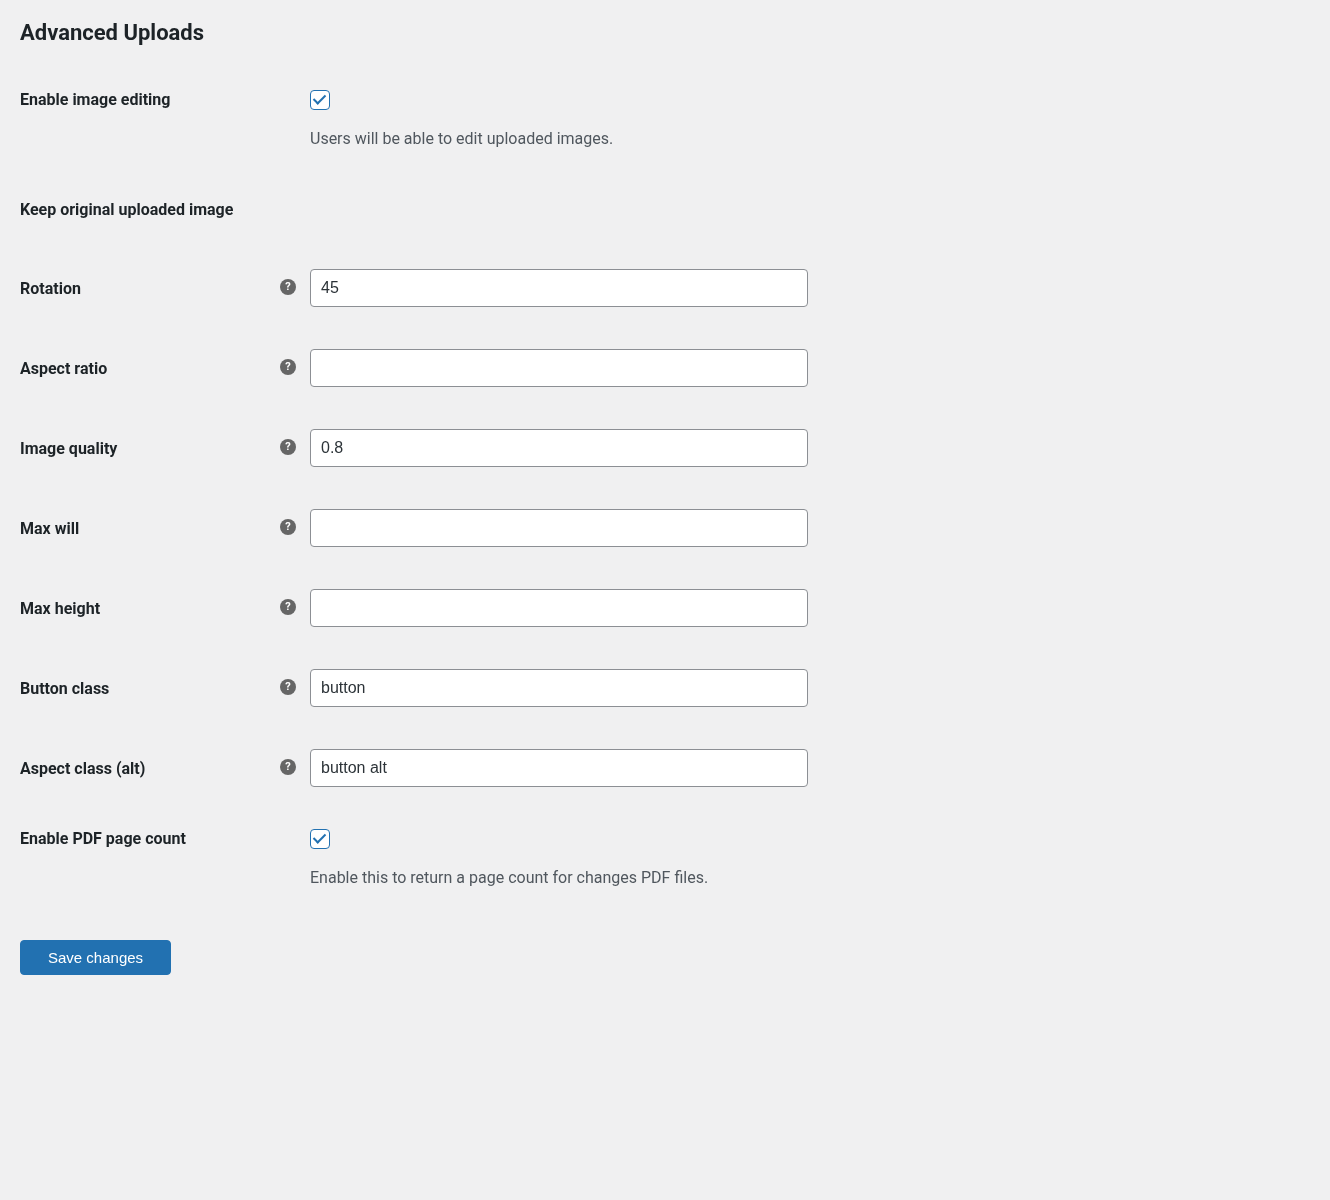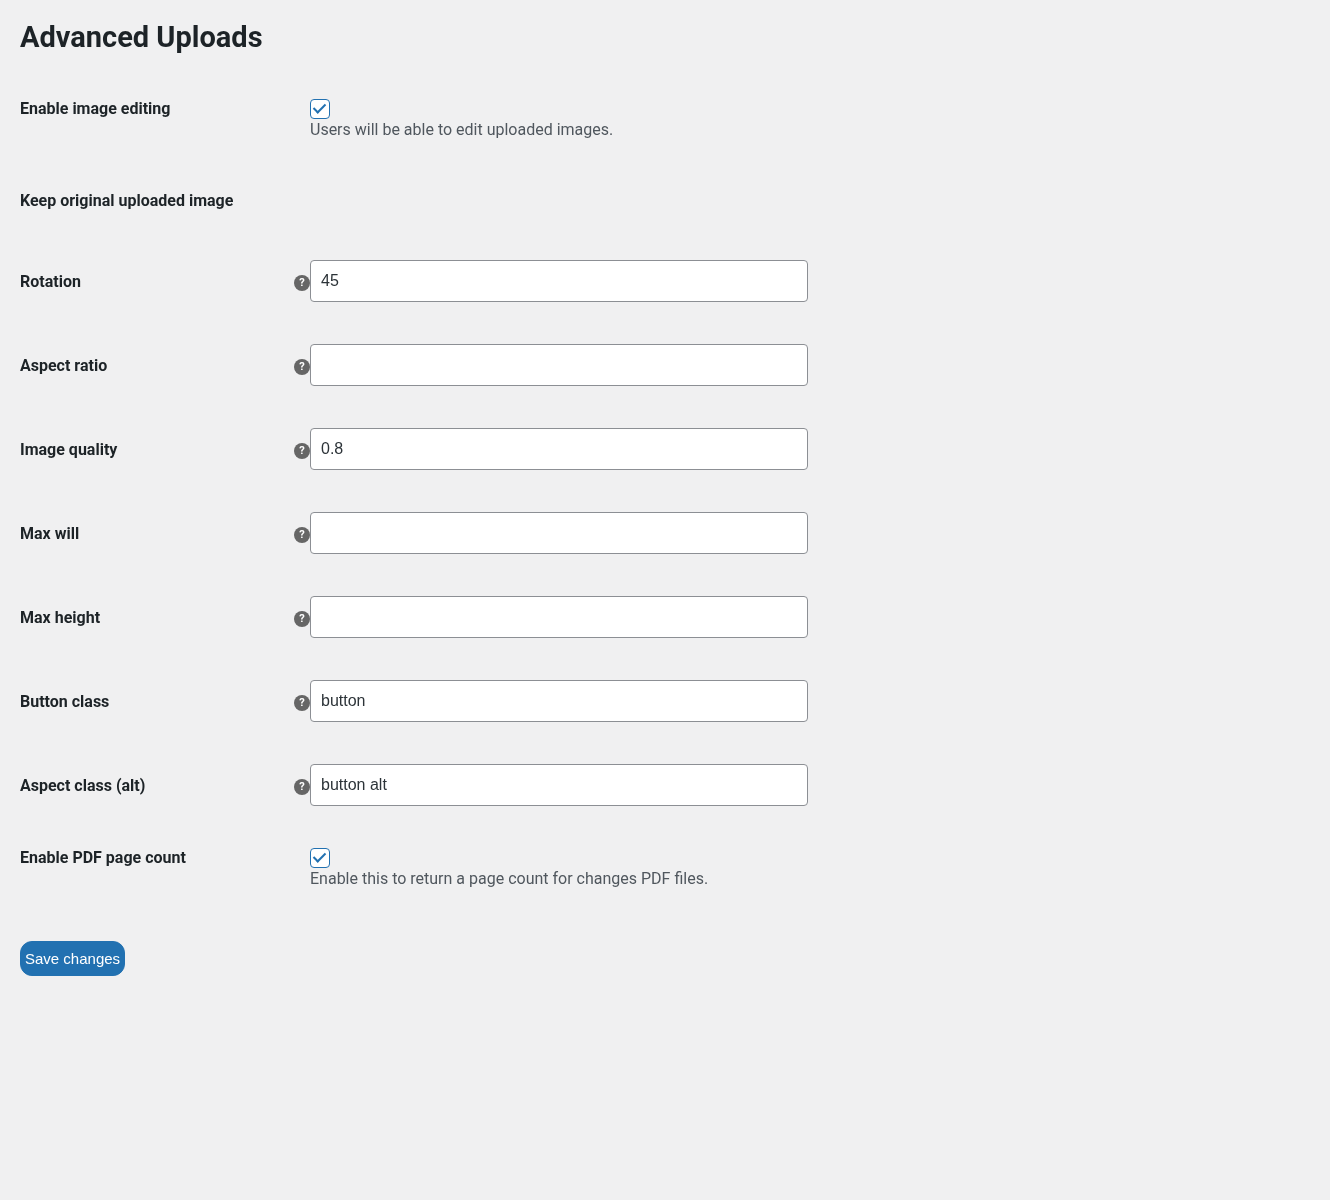--- a/index.html
+++ b/index.html
@@ -7,21 +7,21 @@
       margin: 0;
       padding: 0;
     }
     body {
       font-family: -apple-system, BlinkMacSystemFont, "Segoe UI", Roboto, Helvetica, Arial, sans-serif;
       background: #f0f0f1;
       padding: 20px;
       color: #1d2327;
     }
     .section-title {
-      font-size: 29px;
+      font-size: 22px;
       font-weight: 700;
       margin-bottom: 45px;
       color: #1d2327;
     }
     .form-table {
       width: 100%;
     }
     .form-row {
       display: flex;
       align-items: flex-start;
@@ -31,22 +31,23 @@
       margin-bottom: 50px;
     }
     .form-row.input-row {
       margin-bottom: 42px;
       align-items: center;
     }
     .label-cell {
       width: 290px;
       flex-shrink: 0;
       display: flex;
-      align-items: flex-end;
+      align-items: flex-start;
       justify-content: space-between;
+      padding-right: 14px;
     }
     .label-text {
       font-size: 16px;
       font-weight: 700;
       color: #1d2327;
     }
     .help-icon {
       display: inline-flex;
       align-items: center;
       justify-content: center;
@@ -60,20 +61,21 @@
       cursor: help;
       margin-left: 8px;
     }
     .field-cell {
       flex: 1;
       max-width: 520px;
     }
     .checkbox-wrapper {
       display: flex;
       flex-direction: column;
+      gap: 18px;
     }
     input[type="checkbox"] {
       appearance: none;
       width: 20px;
       height: 20px;
       border: 1.5px solid #2271b1;
       border-radius: 4px;
       background: #fff;
       cursor: pointer;
       position: relative;
@@ -91,37 +93,37 @@
       transform: rotate(45deg);
     }
     .description {
       font-size: 16px;
       color: #50575e;
       line-height: 1.4;
     }
     input[type="text"] {
       width: 498px;
       height: 38px;
-      padding: 20px 10px;
+      padding: 10px 10px;
       border: 1px solid #8c8f94;
       border-radius: 4px;
       background: #fff;
       font-size: 16px;
       color: #2c3338;
     }
     .submit-area {
       margin-top: 30px;
     }
     .button-primary {
       background: #2271b1;
       color: #fff;
       border: 1px solid #2271b1;
-      padding: 8px 4px;
+      padding: 8px 27px;
       font-size: 15px;
-      border-radius: 12px;
+      border-radius: 4px;
       cursor: pointer;
       font-weight: 400;
     }
   </style>
 </head>
 <body>
 
 <h2 class="section-title">Advanced Uploads</h2>
 
 <div class="form-table">

